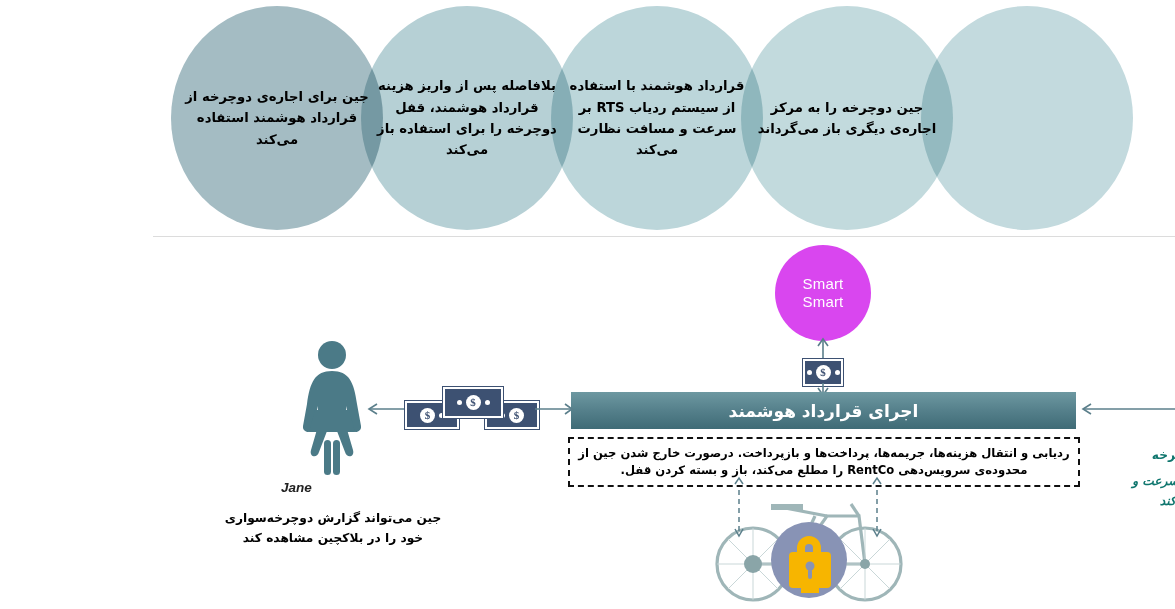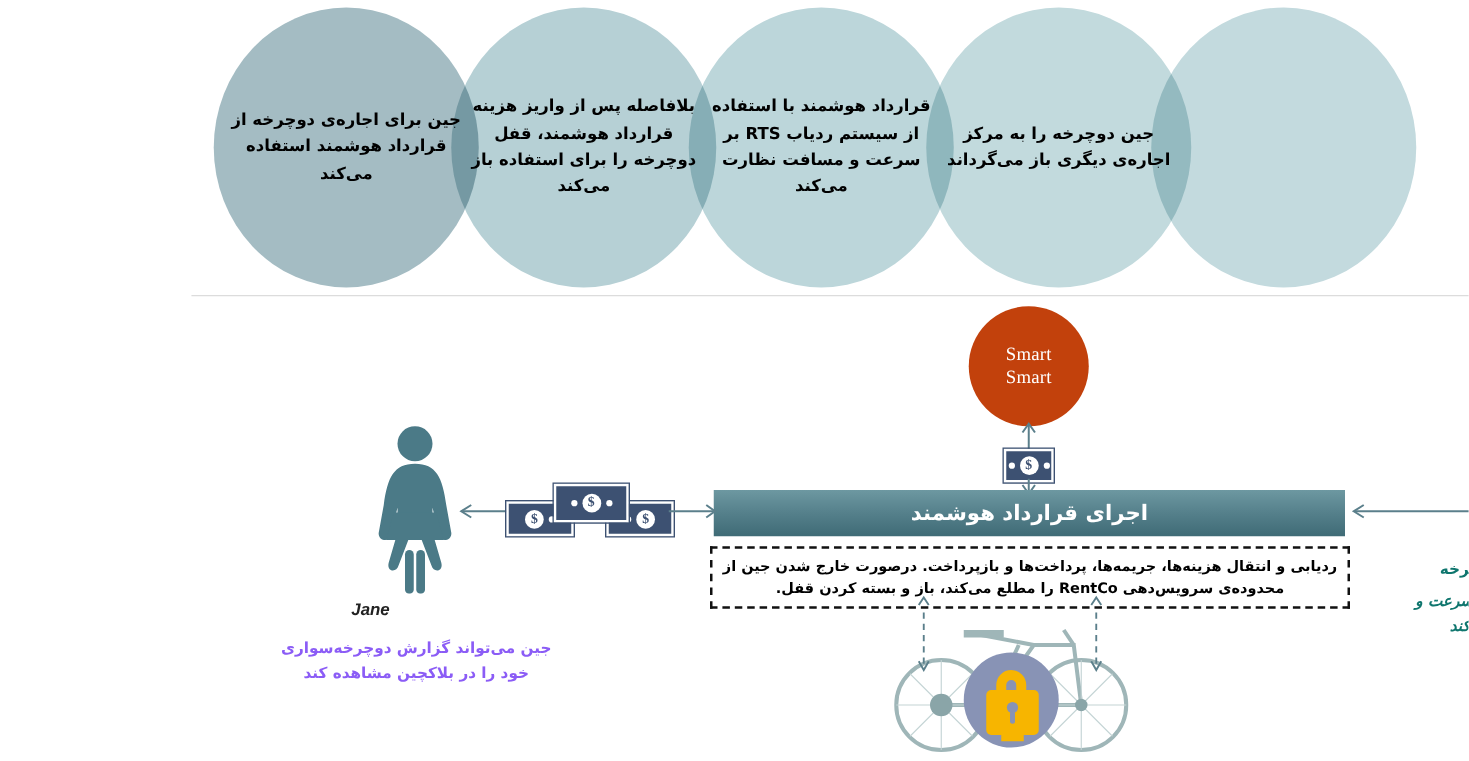--- a/index.html
+++ b/index.html
@@ -63,32 +63,32 @@
   }
 
   
   #smart-rentco-node {
     position: absolute;
     left: 622px;
     top: 245px;
     width: 96px;
     height: 96px;
     border-radius: 50%;
-    background: #c2410c;
+    background: #d946ef;
     display: flex;
     align-items: center;
     justify-content: center;
     flex-direction: column;
     color: #ffffff;
     font-size: 15px;
     line-height: 1.22;
     letter-spacing: 0.2px;
     direction: ltr;
     text-align: center;
-    font-family: Liberation Serif, serif;
+    font-family: Liberation Sans, sans-serif;
   }
 
   .money-note {
     position: absolute;
     background: #3d5172;
     border: 2.5px solid #ffffff;
     box-sizing: border-box;
     outline: 1.5px solid #3d5172;
     display: flex;
     align-items: center;
@@ -192,21 +192,21 @@
   #jane-caption {
     position: absolute;
     left: 60px;
     top: 509px;
     width: 240px;
     text-align: center;
     direction: rtl;
     font-family: "DejaVu Sans", "Liberation Sans", sans-serif;
     font-size: 12.2px;
     line-height: 1.62;
-    color: #8b5cf6;
+    color: #000000;
     font-weight: 600;
   }
 
   
   #rts-laptop { position: absolute; left: 1055px; top: 352px; width: 95px; height: 78px; }
   #rts-caption {
     position: absolute;
     left: 962px;
     top: 445px;
     width: 212px;

